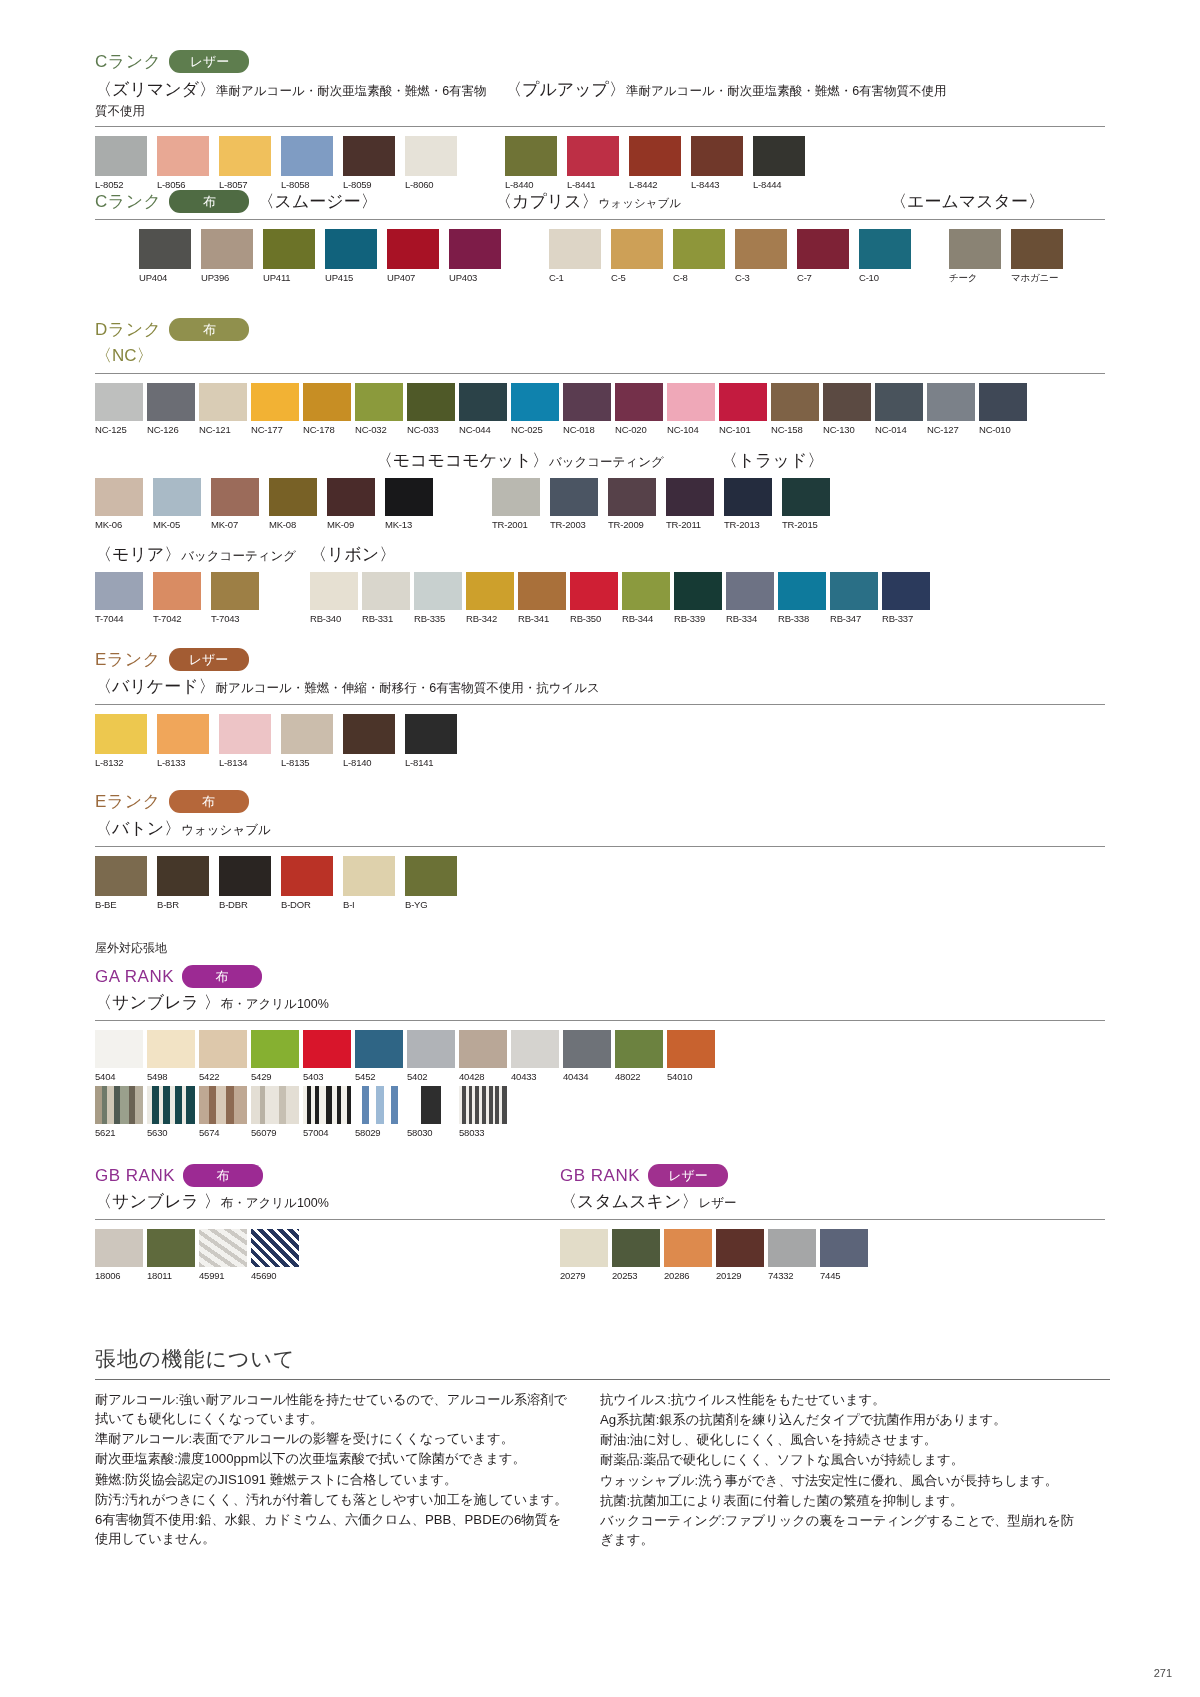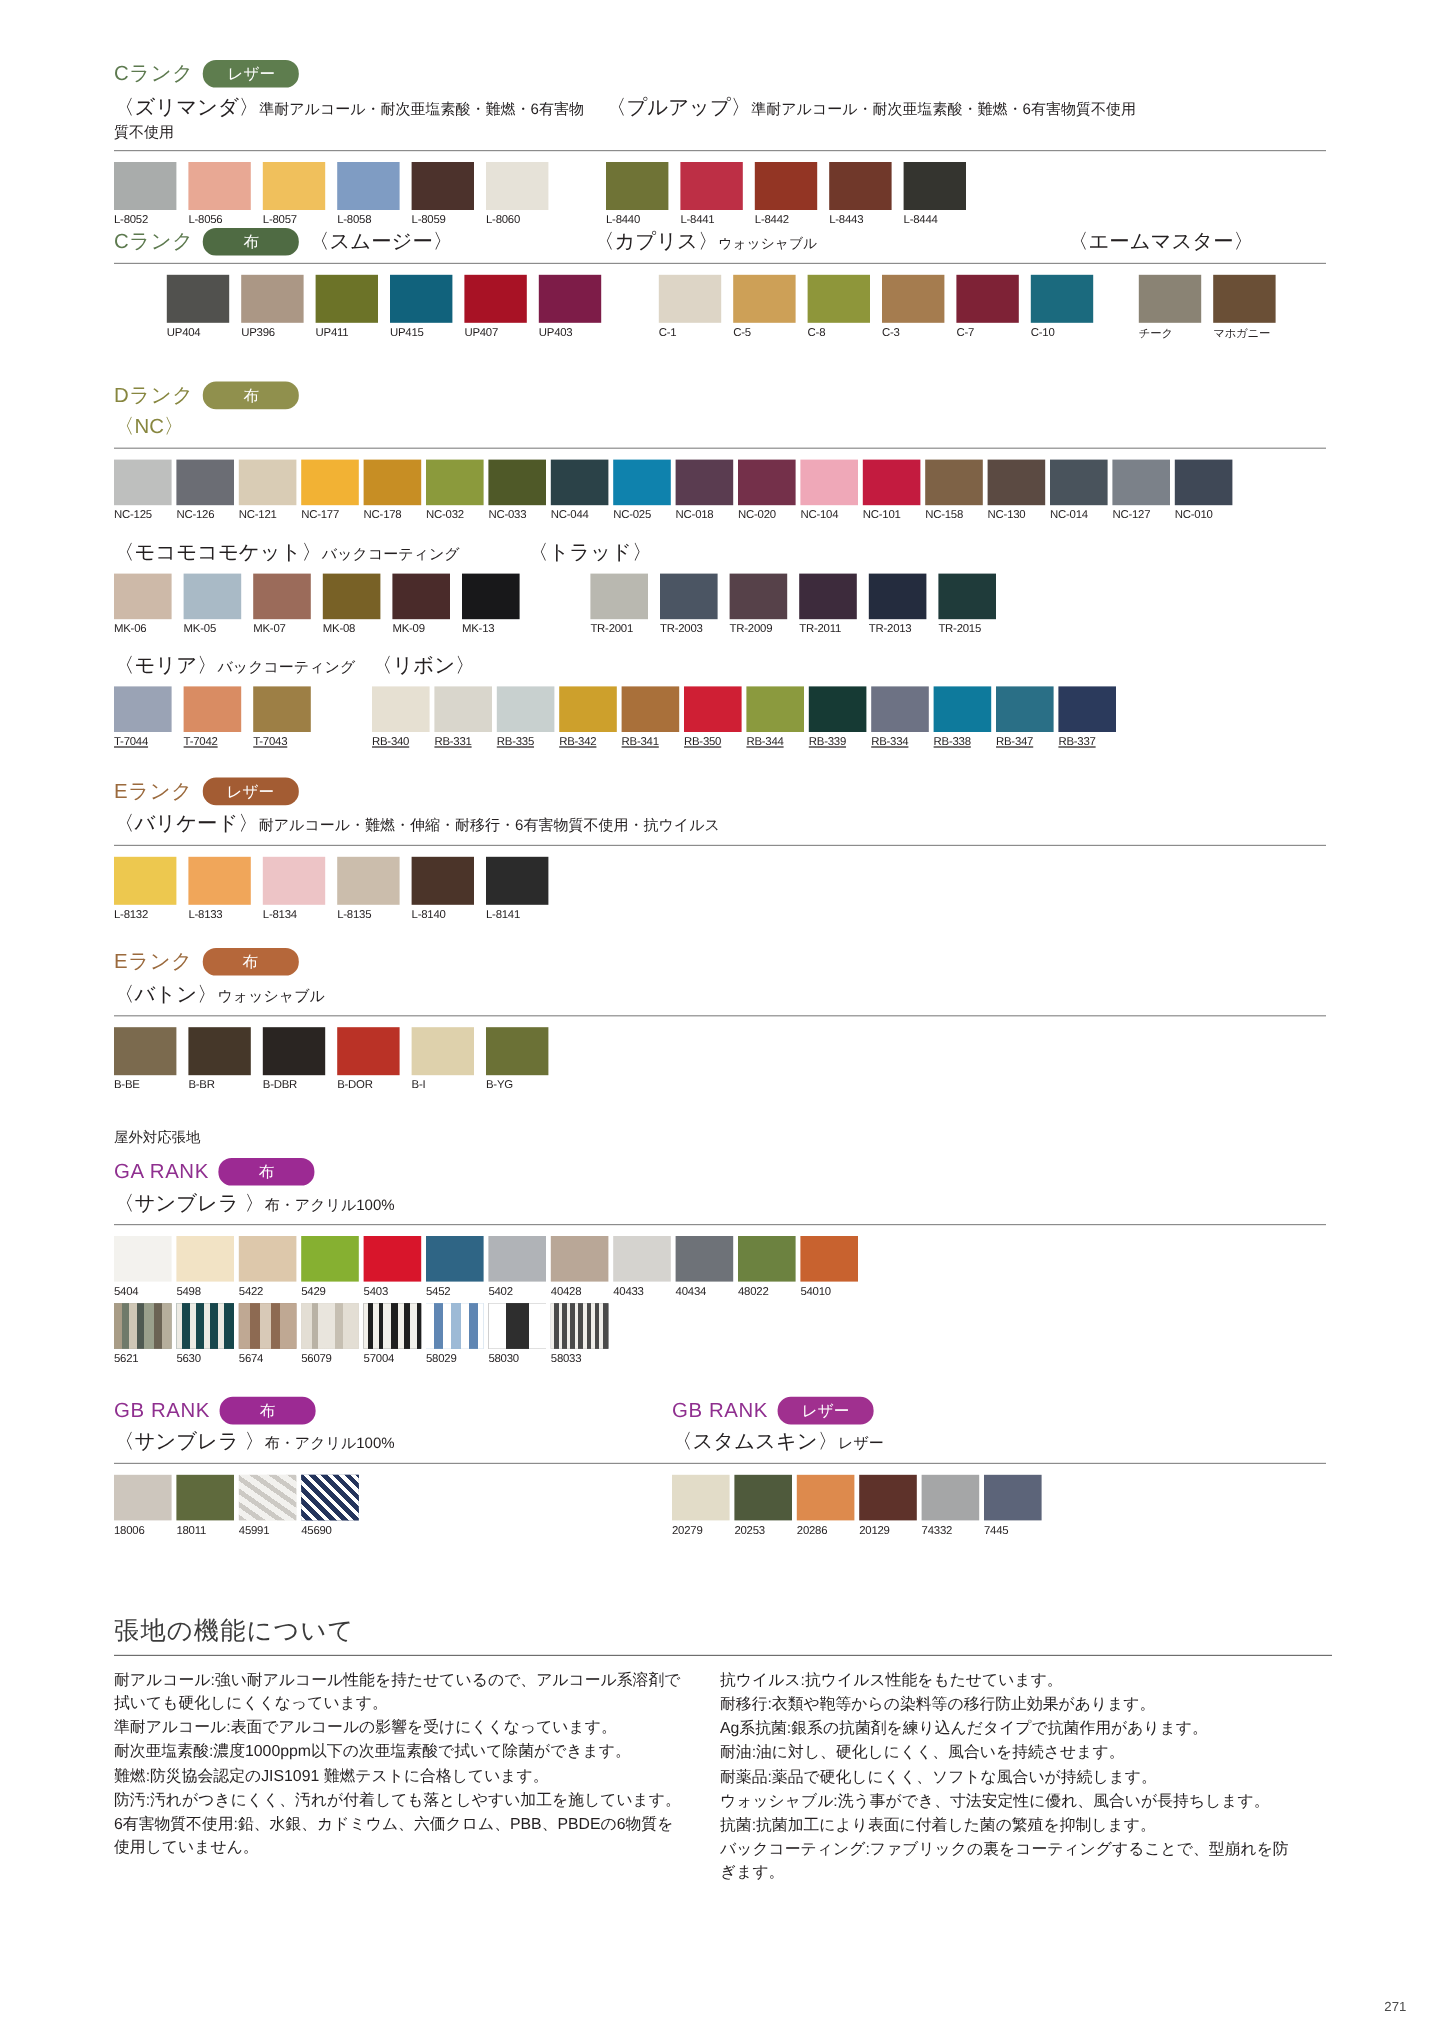--- a/index.html
+++ b/index.html
@@ -312,21 +312,21 @@
         <div class="sw">
           <div class="chip tex-weave" style="width: 48px; height: 38px; background: rgb(123, 129, 137);"></div>
           <div class="chipcap">NC-127</div>
         </div>
         <div class="sw">
           <div class="chip tex-weave" style="width: 48px; height: 38px; background: rgb(63, 72, 86);"></div>
           <div class="chipcap">NC-010</div>
         </div>
       </div>
 
-    <div style="display:flex;margin-top:14px;">
+    <div style="display:flex;margin-top:14px;justify-content:center;">
       <div style="width:345px;">
         <span class="series-name">〈モコモコモケット〉</span><span class="series-desc">バックコーティング</span>
       </div>
       <div>
         <span class="series-name">〈トラッド〉</span>
       </div>
     </div>
     <div style="display:flex;margin-top:6px;">
       <div class="swrow" style="gap:10px;width:397px;">
           <div class="sw">
@@ -383,21 +383,21 @@
     </div>
 
     <div style="display:flex;margin-top:13px;">
       <div style="width:215px;">
         <span class="series-name">〈モリア〉</span><span class="series-desc">バックコーティング</span>
       </div>
       <div>
         <span class="series-name">〈リボン〉</span>
       </div>
     </div>
-    <div style="display:flex;margin-top:6px;text-decoration:underline;">
+    <div style="display:flex;margin-top:6px;">
       <div class="swrow" style="gap:10px;width:215px;">
           <div class="sw">
             <div class="chip tex-plaid" style="width: 48px; height: 38px; background: rgb(154, 163, 181);"></div>
             <div class="chipcap">T-7044</div>
           </div>
           <div class="sw">
             <div class="chip tex-plaid" style="width: 48px; height: 38px; background: rgb(217, 140, 99);"></div>
             <div class="chipcap">T-7042</div>
           </div>
           <div class="sw">
@@ -706,21 +706,20 @@
       <div class="legend-col">
           <p>耐アルコール:強い耐アルコール性能を持たせているので、アルコール系溶剤で拭いても硬化しにくくなっています。</p>
           <p>準耐アルコール:表面でアルコールの影響を受けにくくなっています。</p>
           <p>耐次亜塩素酸:濃度1000ppm以下の次亜塩素酸で拭いて除菌ができます。</p>
           <p>難燃:防災協会認定のJIS1091 難燃テストに合格しています。</p>
           <p>防汚:汚れがつきにくく、汚れが付着しても落としやすい加工を施しています。</p>
           <p>6有害物質不使用:鉛、水銀、カドミウム、六価クロム、PBB、PBDEの6物質を使用していません。</p>
         </div>
       <div class="legend-col">
           <p>抗ウイルス:抗ウイルス性能をもたせています。</p>
-          <p>耐移行:衣類や鞄等からの染料等の移行防止効果があります。</p>
           <p>Ag系抗菌:銀系の抗菌剤を練り込んだタイプで抗菌作用があります。</p>
           <p>耐油:油に対し、硬化しにくく、風合いを持続させます。</p>
           <p>耐薬品:薬品で硬化しにくく、ソフトな風合いが持続します。</p>
           <p>ウォッシャブル:洗う事ができ、寸法安定性に優れ、風合いが長持ちします。</p>
           <p>抗菌:抗菌加工により表面に付着した菌の繁殖を抑制します。</p>
           <p>バックコーティング:ファブリックの裏をコーティングすることで、型崩れを防ぎます。</p>
         </div>
     </div>
   </div>
 

